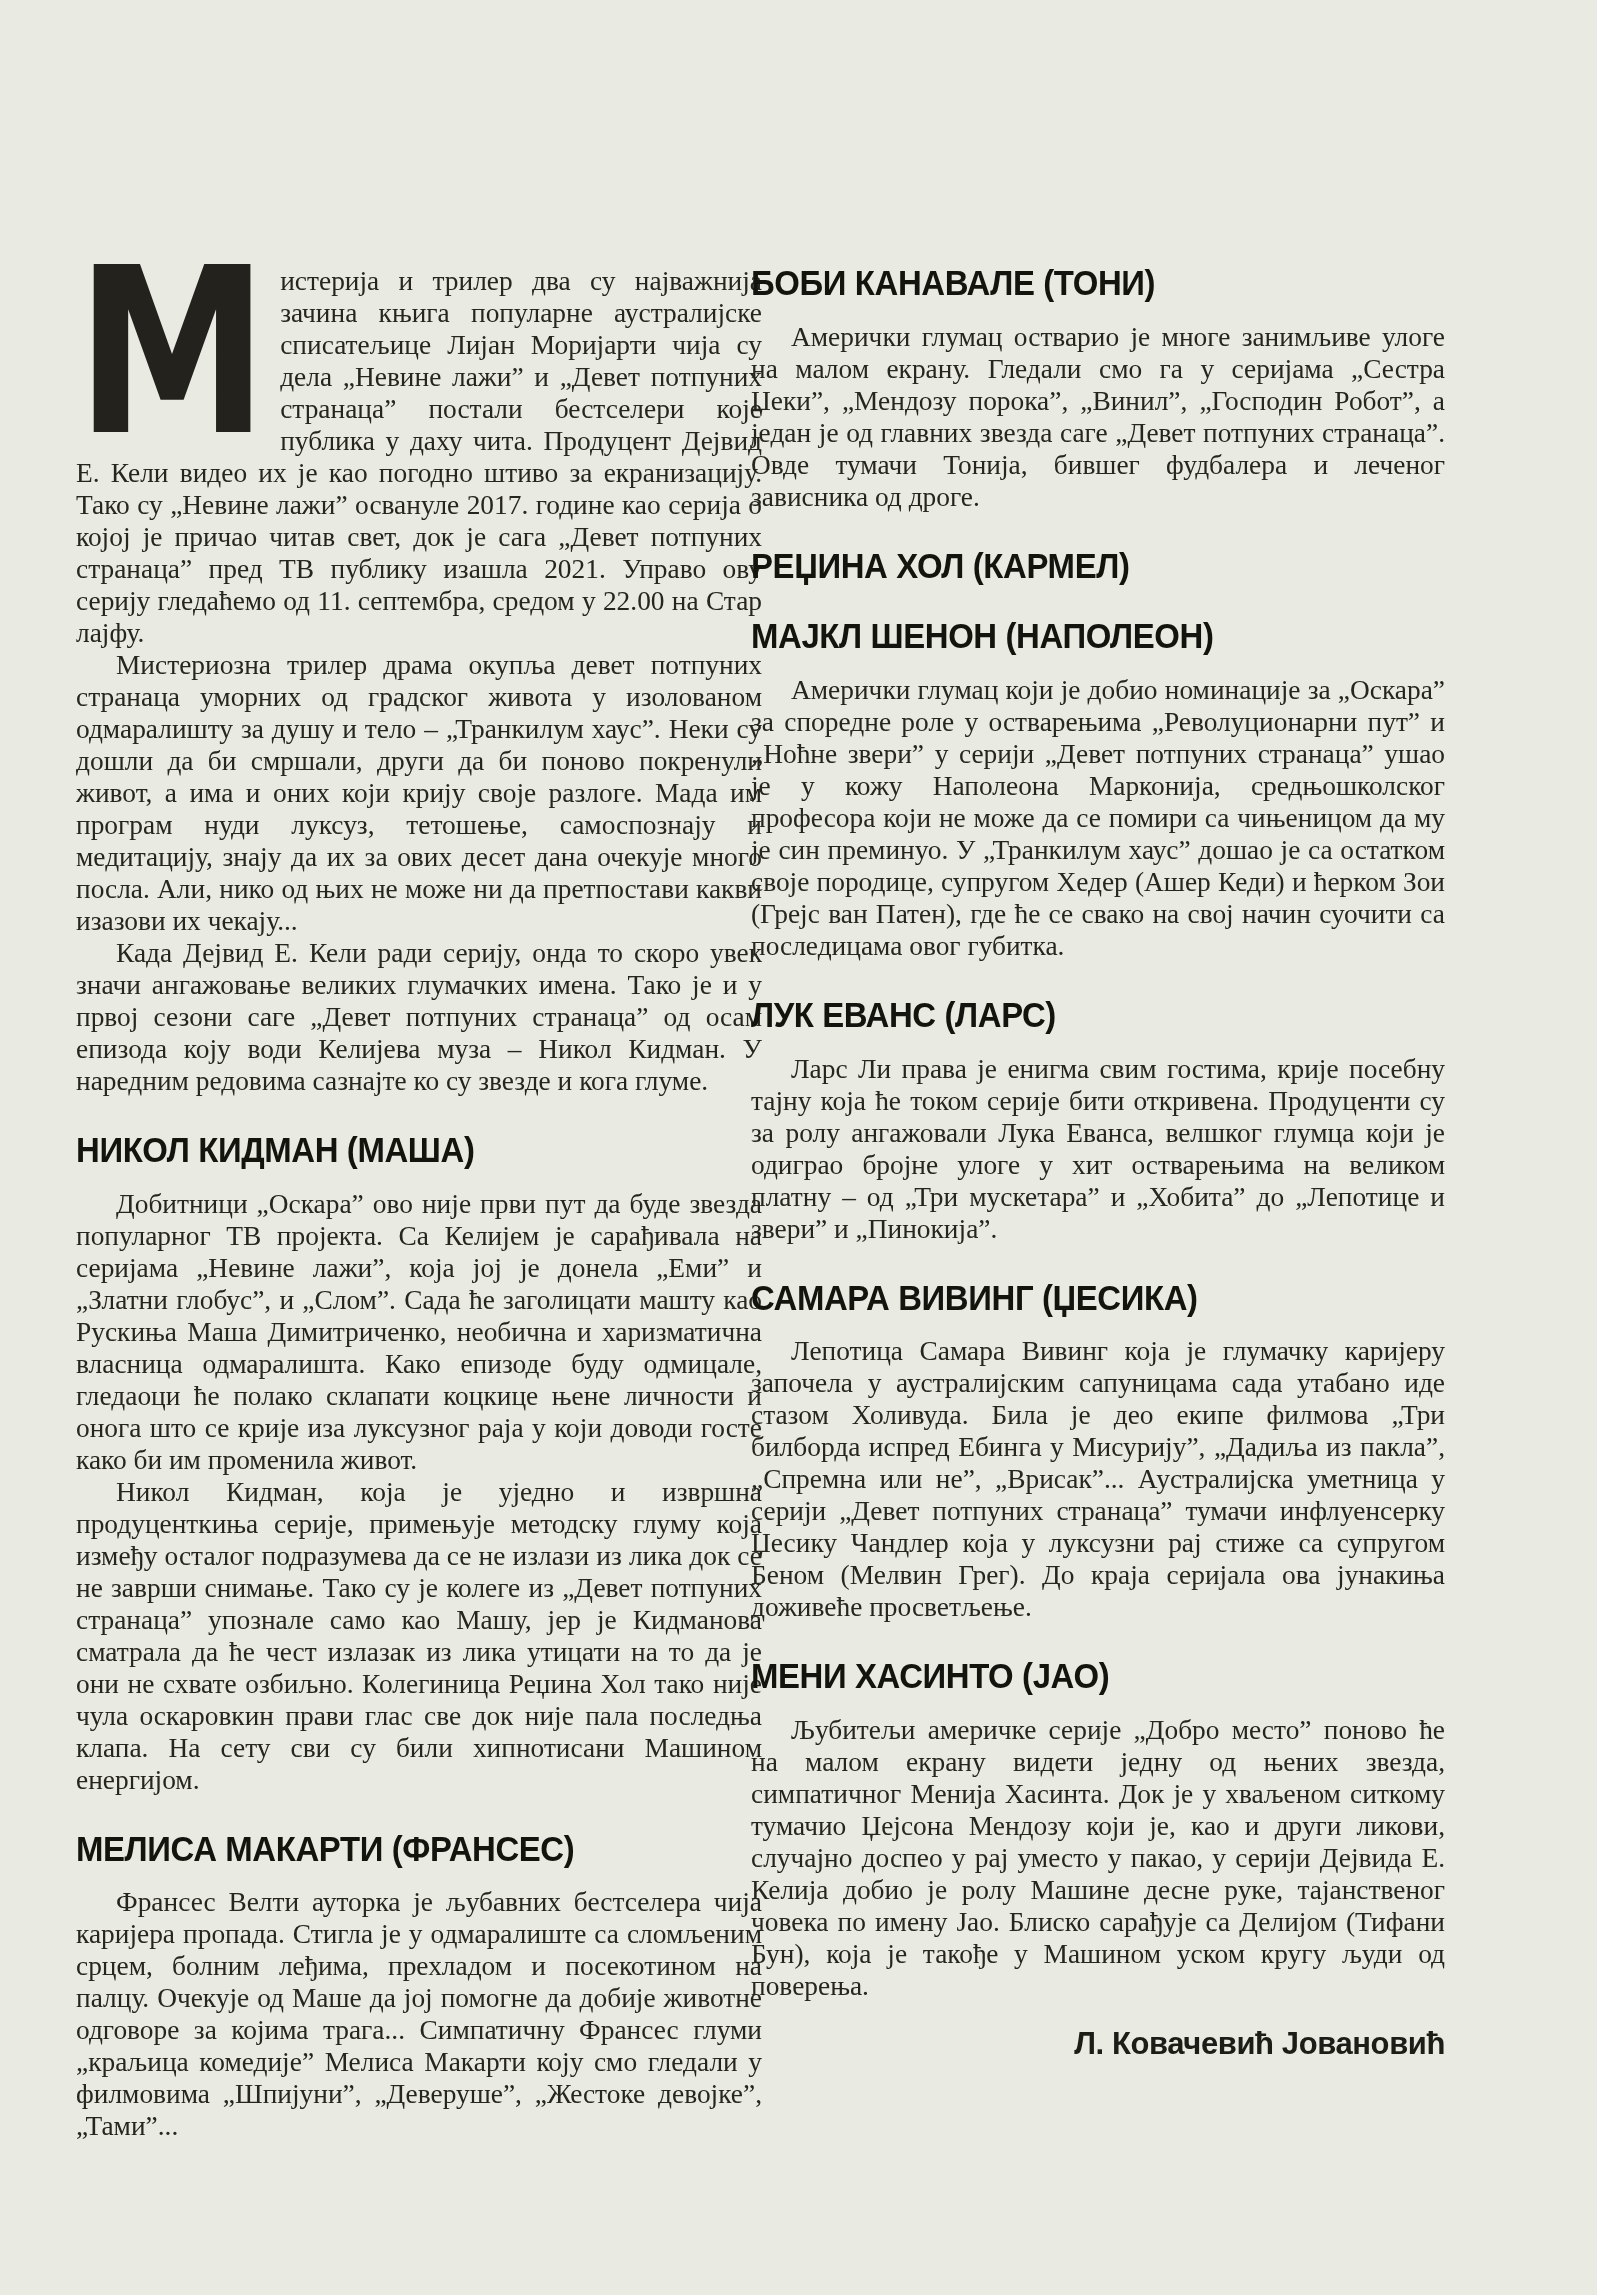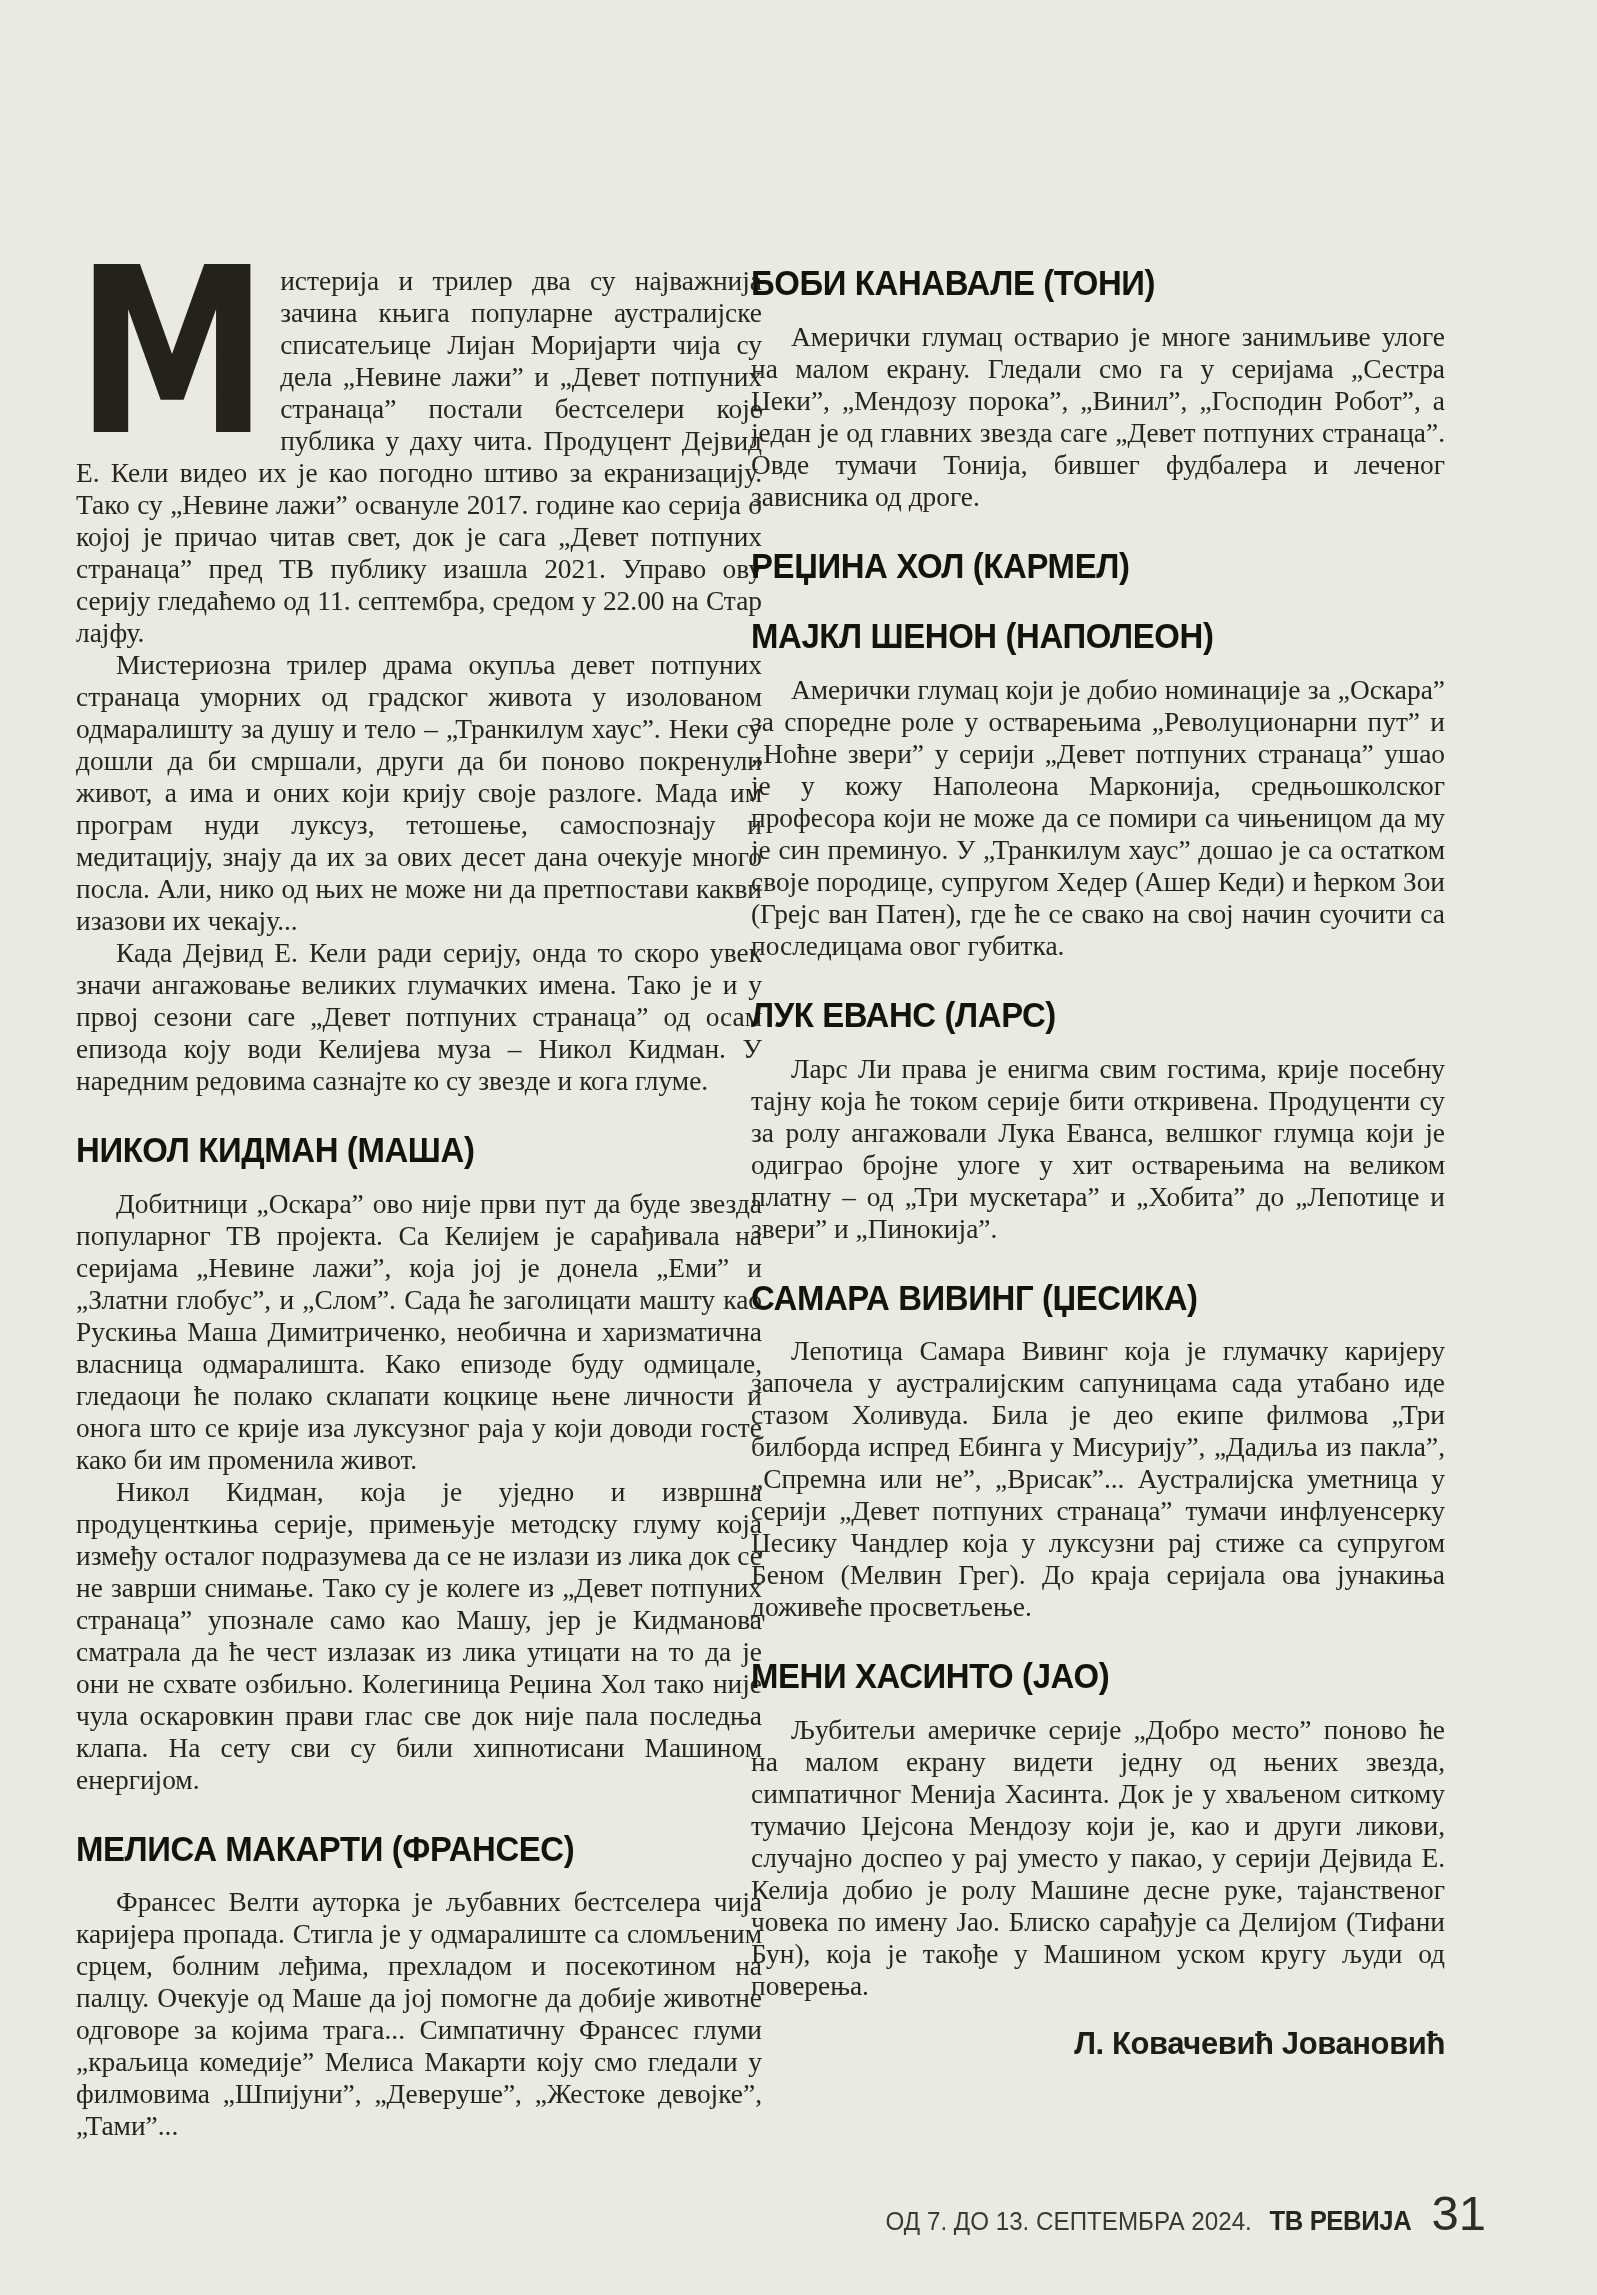--- a/index.html
+++ b/index.html
@@ -92,20 +92,15 @@
 
     <h2 class="section">САМАРА ВИВИНГ (ЏЕСИКА)</h2>
     <p class="body indent">Лепотица Самара Вивинг која је глумачку каријеру започела у аустралијским сапуницама сада утабано иде стазом Холивуда. Била је део екипе филмова „Три билборда испред Ебинга у Мисурију”, „Дадиља из пакла”, „Спремна или не”, „Врисак”... Аустралијска уметница у серији „Девет потпуних странаца” тумачи инфлуенсерку Џесику Чандлер која у луксузни рај стиже са супругом Беном (Мелвин Грег). До краја серијала ова јунакиња доживеће просветљење.</p>
 
     <h2 class="section">МЕНИ ХАСИНТО (ЈАО)</h2>
     <p class="body indent">Љубитељи америчке серије „Добро место” поново ће на малом екрану видети једну од њених звезда, симпатичног Менија Хасинта. Док је у хваљеном ситкому тумачио Џејсона Мендозу који је, као и други ликови, случајно доспео у рај уместо у пакао, у серији Дејвида Е. Келија добио је ролу Машине десне руке, тајанственог човека по имену Јао. Блиско сарађује са Делијом (Тифани Бун), која је такође у Машином уском кругу људи од поверења.</p>
 
     <p class="byline">Л. Ковачевић Јовановић</p>
   </section>
 
-  <footer class="footer">
-    <span class="date">ОД 7. ДО 13. СЕПТЕМБРА 2024.</span>
-    <span class="brand">ТВ РЕВИЈА</span>
-    <span class="pagenum">31</span>
-  </footer>
 
 </main>
 
 
 </body></html>

